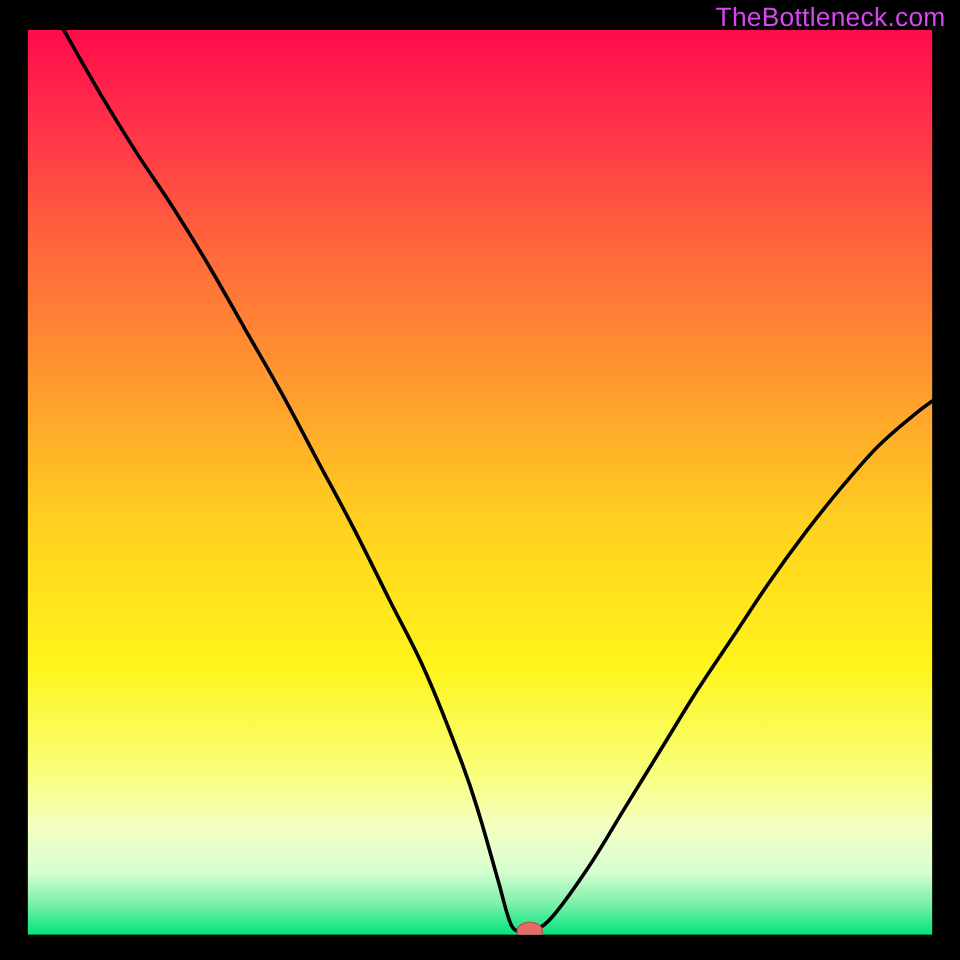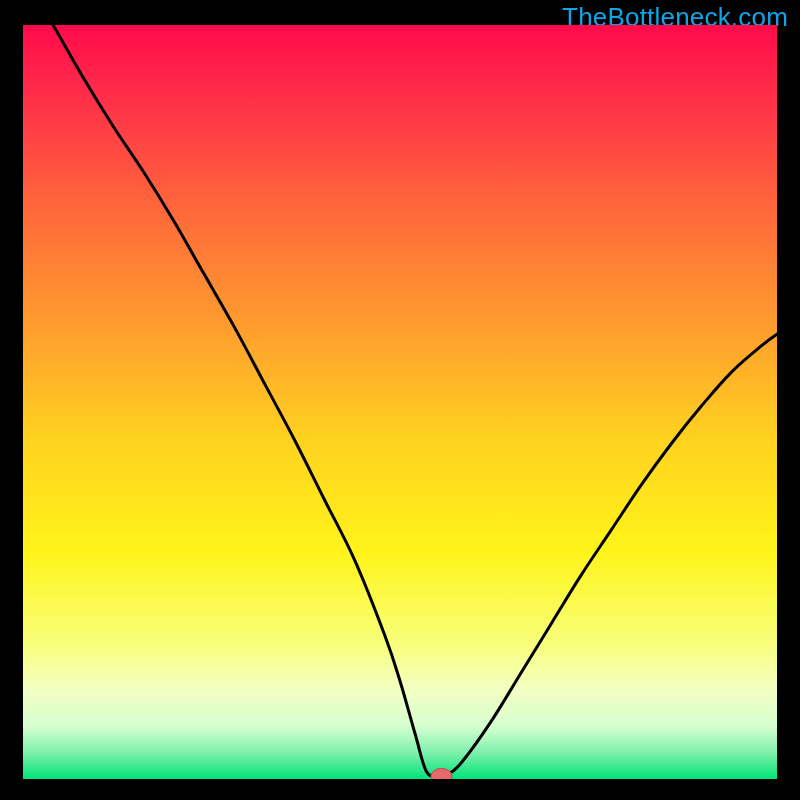--- a/index.html
+++ b/index.html
@@ -14,22 +14,22 @@
   .frame {
     position: relative;
     width: 800px;
     height: 800px;
     background: #000;
   }
   .watermark {
     position: absolute;
     top: 2px;
     right: 12px;
-    color: #0ea5e9;
-    font-size: 26px;
+    color: #d946ef;
+    font-size: 22px;
     font-weight: 500;
     letter-spacing: 0.2px;
   }
   .plot {
     position: absolute;
     left: 23px;
     top: 25px;
     width: 754px;
     height: 754px;
     

